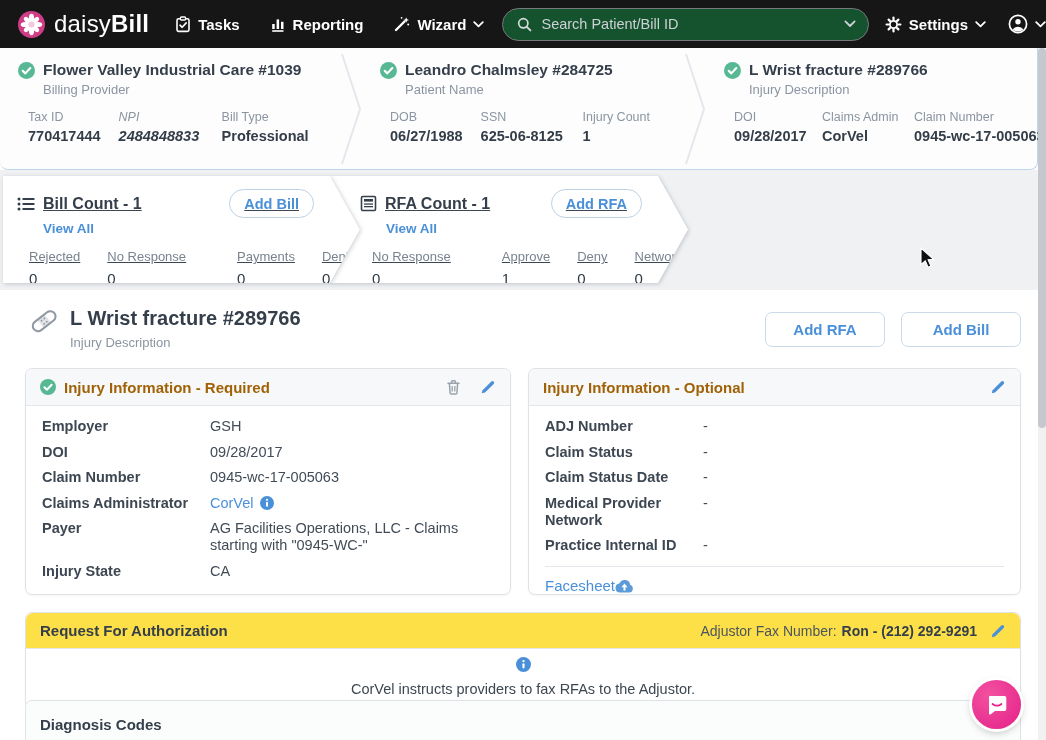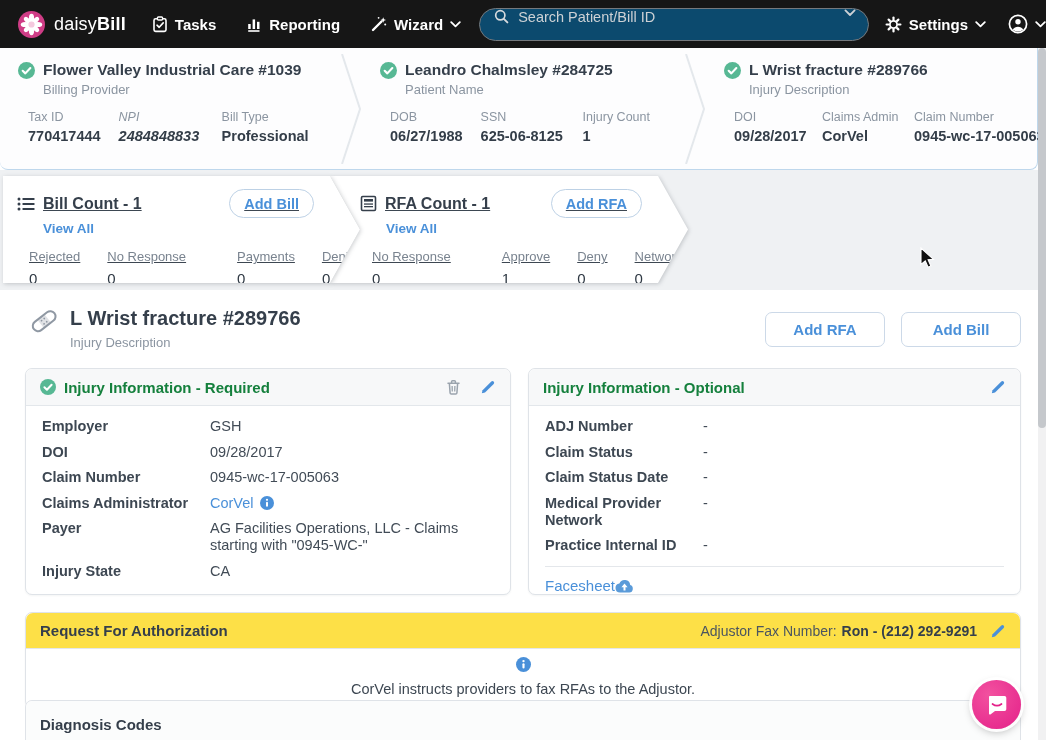--- a/index.html
+++ b/index.html
@@ -2,29 +2,29 @@
 <html><head>
 <meta charset="utf-8">
 <style>
   * { margin:0; padding:0; box-sizing:border-box; }
   html,body { width:1046px; height:740px; }
   body { position:relative; overflow:hidden; background:#fff; font-family:"Liberation Sans",sans-serif; color:#3d4752; }
 
   
   .nav { position:absolute; top:0; left:0; width:1046px; height:48px; background:#161616; display:flex; align-items:center; z-index:30; }
   .brand { display:flex; align-items:center; padding-left:18px; cursor:pointer; }
-  .brand-text { font-size:18px; color:#fff; margin-left:9px; letter-spacing:.2px; }
+  .brand-text { font-size:24px; color:#fff; margin-left:9px; letter-spacing:.2px; }
   .brand-text .thin { font-weight:400; }
   .brand-text .bold { font-weight:700; }
   .nav-item { display:flex; align-items:center; gap:7px; color:#fff; font-size:15px; font-weight:700; cursor:pointer; }
   .nav-item svg { display:block; }
   .mi-tasks { margin-left:26px; }
   .mi-reporting { margin-left:30px; }
   .mi-wizard { margin-left:30px; }
-  .search-pill { margin-left:18px; width:468px; height:33px; background:#0c4a6e; border:1.5px solid #75797d; border-radius:17px; display:flex; align-items:flex-start; padding:0 12px 0 14px; }
+  .search-pill { margin-left:18px; width:468px; height:33px; background:#14532d; border:1.5px solid #75797d; border-radius:17px; display:flex; align-items:center; padding:0 12px 0 14px; }
   .search-pill input { flex:1; background:transparent; border:none; outline:none; color:#d7dadd; font-size:14.5px; margin-left:9px; font-family:"Liberation Sans",sans-serif; }
   .search-pill input::placeholder { color:#cdd1d5; }
   .nav-right { display:flex; align-items:center; margin-left:16px; }
   .acct { margin-left:22px; }
 
   
   .summary { position:absolute; top:48px; left:0; width:1038px; height:122px; background:#fdfdfe; border-right:1px solid #bed7ec; border-bottom:1px solid #bed7ec; border-radius:0 0 8px 8px; display:flex; z-index:5; }
   .sum-sec { padding:13px 0 0 18px; }
   .sec1 { width:340px; }
   .sec2 { width:322px; }
@@ -68,21 +68,21 @@
   .injury-hdr-text { margin-left:12px; }
   .injury-title { font-size:20px; font-weight:700; color:#353f4b; }
   .injury-sub { font-size:13px; color:#8b95a1; margin-top:5px; }
   .hdr-btns { position:absolute; top:22px; right:17px; display:flex; gap:16px; }
   .hdr-btn { width:120px; height:35px; border:1px solid #ccd9e8; border-radius:7px; background:#fff; color:#4a90d9; font-size:15px; font-weight:700; cursor:pointer; font-family:"Liberation Sans",sans-serif; }
 
   .panel { position:absolute; background:#fff; border:1px solid #dfe3e8; border-radius:7px; box-shadow:0 1px 2px rgba(40,50,60,.05); }
   .panel-req { top:78px; left:25px; width:486px; height:227px; }
   .panel-opt { top:78px; left:528px; width:493px; height:227px; }
   .panel-hd { height:37px; background:#f7f8f9; border-bottom:1px solid #e3e7eb; border-radius:7px 7px 0 0; display:flex; align-items:center; padding:0 14px; }
-  .panel-hd-title { font-size:15px; font-weight:700; color:#15803d; margin-left:8px; }
+  .panel-hd-title { font-size:15px; font-weight:700; color:#a16207; margin-left:8px; }
   .panel-opt .panel-hd-title { margin-left:0; }
   .hd-icons { margin-left:auto; display:flex; align-items:center; gap:19px; }
   .hd-icons svg { cursor:pointer; display:block; }
   .panel-body { padding:12px 16px 0; }
   .info-row { display:flex; margin-bottom:8.5px; font-size:14.5px; line-height:17px; }
   .info-row .lbl { flex:0 0 168px; font-weight:700; color:#3d4752; }
   .info-row .val { color:#424c57; flex:1; }
   .panel-opt .info-row .lbl { flex-basis:158px; max-width:158px; }
   .link-blue { color:#4a90d9; text-decoration:none; cursor:pointer; }
   .val-with-icon { display:flex; align-items:center; gap:6px; }

